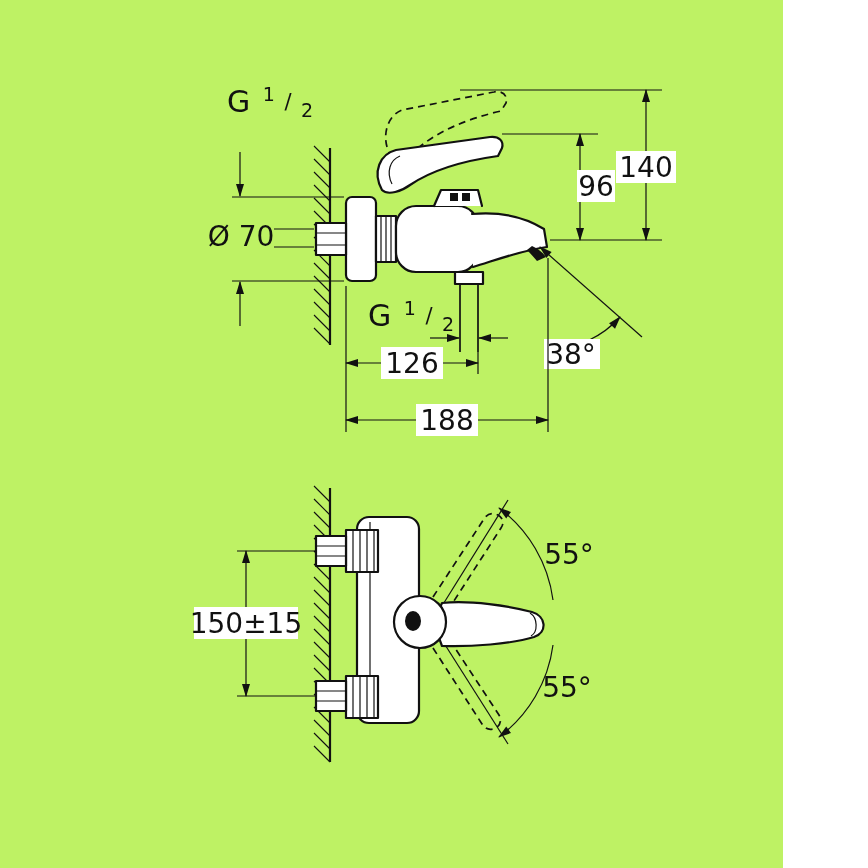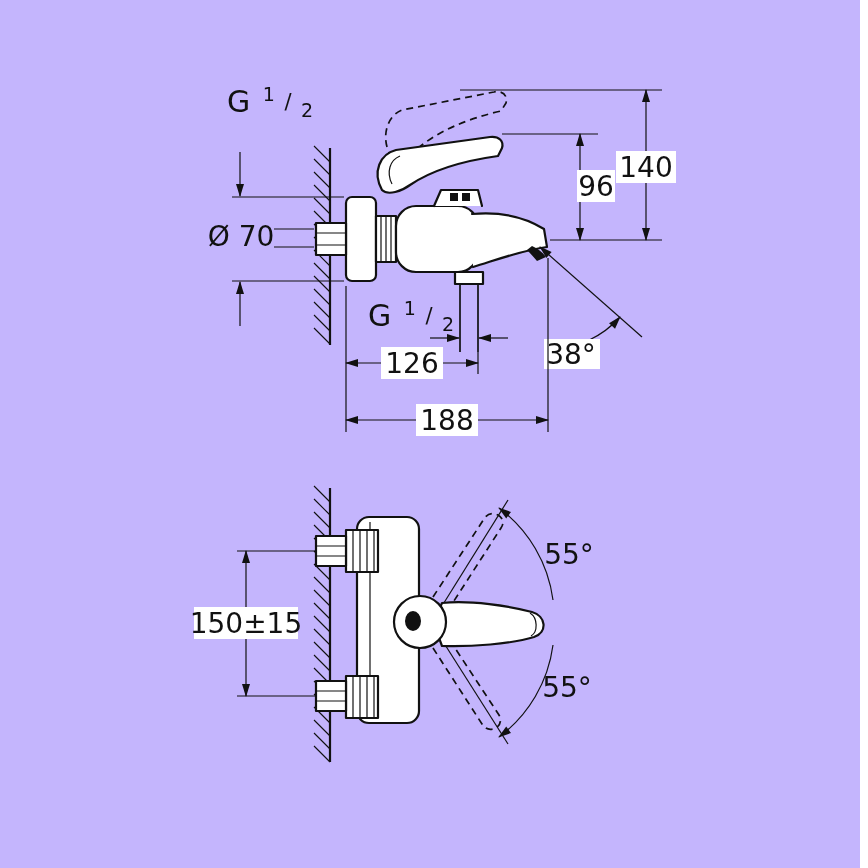--- a/index.html
+++ b/index.html
@@ -1,16 +1,16 @@
 <!DOCTYPE html>
 <html><head>
 <meta charset="utf-8">
 <style>
   html,body{margin:0;padding:0;background:#ffffff;}
-  .canvas{position:relative;width:860px;height:868px;background:#c4b5fd;overflow:hidden;
+  .canvas{position:relative;width:783px;height:868px;background:#bef264;overflow:hidden;
           font-family:"DejaVu Sans",sans-serif;}
   svg{position:absolute;left:0;top:0;}
   .outline{fill:#ffffff;stroke:#111111;stroke-width:2.2;stroke-linejoin:round;stroke-linecap:round;}
   .solidfill{fill:#111111;stroke:none;}
   .thin{stroke:#111111;stroke-width:1.2;fill:none;}
   .mid{stroke:#111111;stroke-width:1.7;fill:none;}
   .dim{stroke:#111111;stroke-width:1.2;fill:none;}
   .dashedline{stroke:#111111;stroke-width:1.7;fill:none;stroke-dasharray:7 5;stroke-linejoin:round;}
   .hatch{stroke:#111111;stroke-width:1.1;fill:none;}
   .wall{stroke:#111111;stroke-width:2.2;fill:none;}

